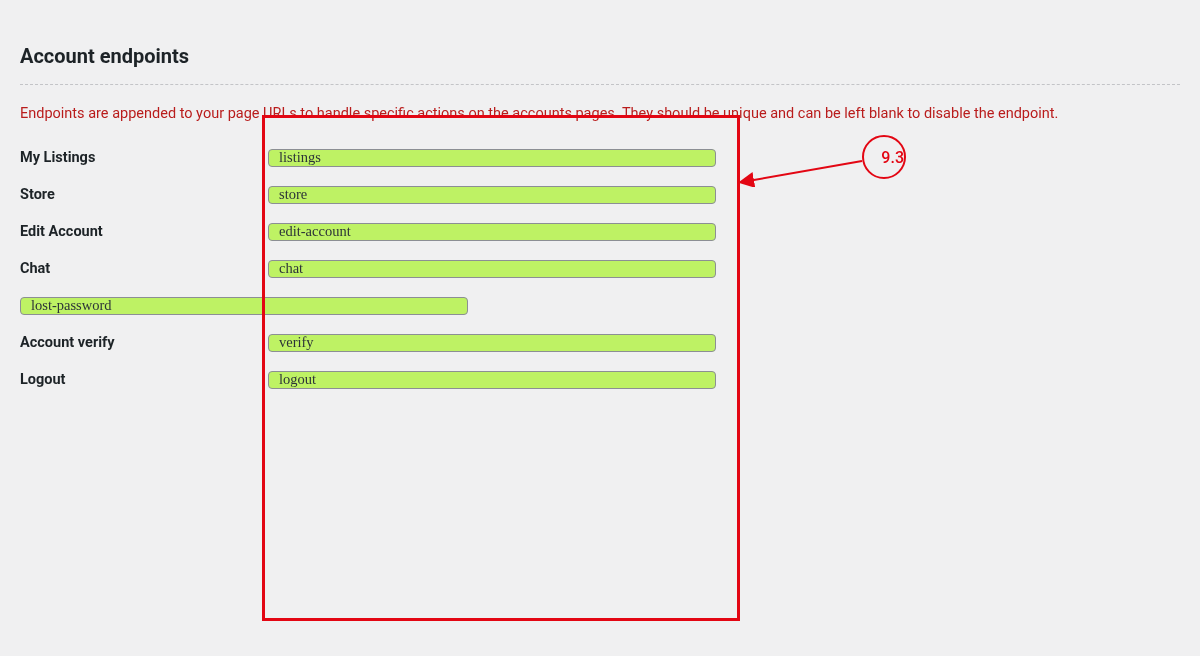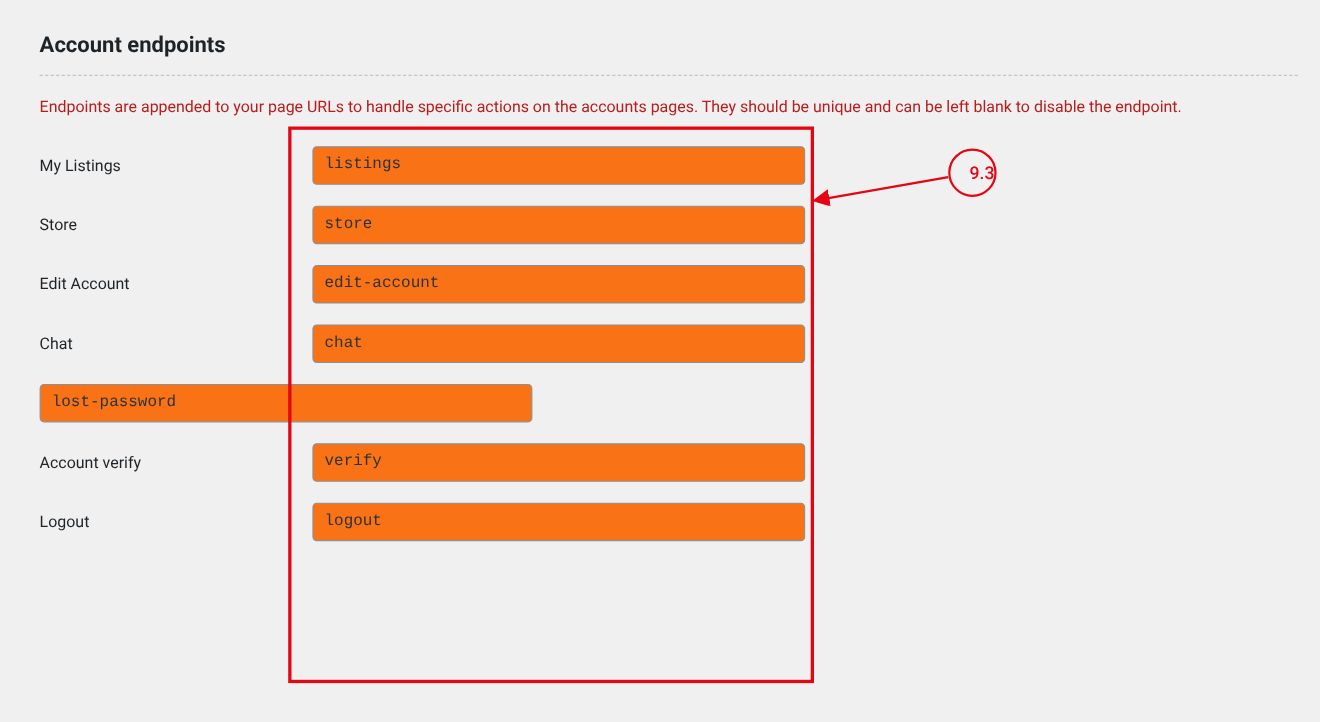--- a/index.html
+++ b/index.html
@@ -5,22 +5,21 @@
     * { box-sizing: border-box; margin: 0; padding: 0; }
     body {
       font-family: -apple-system, BlinkMacSystemFont, "Segoe UI", Roboto, Helvetica, Arial, sans-serif;
       background: #f0f0f1;
       width: 1200px;
       height: 656px;
       position: relative;
       overflow: hidden;
     }
     .page {
-      padding: 28px 20px 20px 20px;
-      margin-left: 16px;
+      padding: 44px 20px 20px 20px;
     }
     .page-title {
       font-size: 20px;
       font-weight: 700;
       color: #1d2327;
       margin-bottom: 16px;
     }
     .title-divider {
       border: none;
       border-top: 1px dashed #c3c4c7;
@@ -34,34 +33,34 @@
     }
     .form-row {
       display: flex;
       align-items: center;
       margin-bottom: 19px;
     }
     .row-label {
       width: 248px;
       flex-shrink: 0;
       font-size: 14.5px;
-      font-weight: 400;
+      font-weight: 700;
       color: #1d2327;
     }
     .row-input {
       width: 448px;
-      height: 35px;
+      height: 18px;
       padding: 4px 10px;
       font-size: 14.5px;
       color: #2c3338;
-      background: #f97316;
+      background: #bef264;
       border: 1px solid #8c8f94;
       border-radius: 4px;
       outline: none;
-      font-family: Liberation Mono, monospace;
+      font-family: Liberation Serif, serif;
     }
     .highlight-box {
       position: absolute;
       left: 262px;
       top: 115px;
       width: 478px;
       height: 506px;
       border: 3px solid #e30613;
       pointer-events: none;
       z-index: 5;

